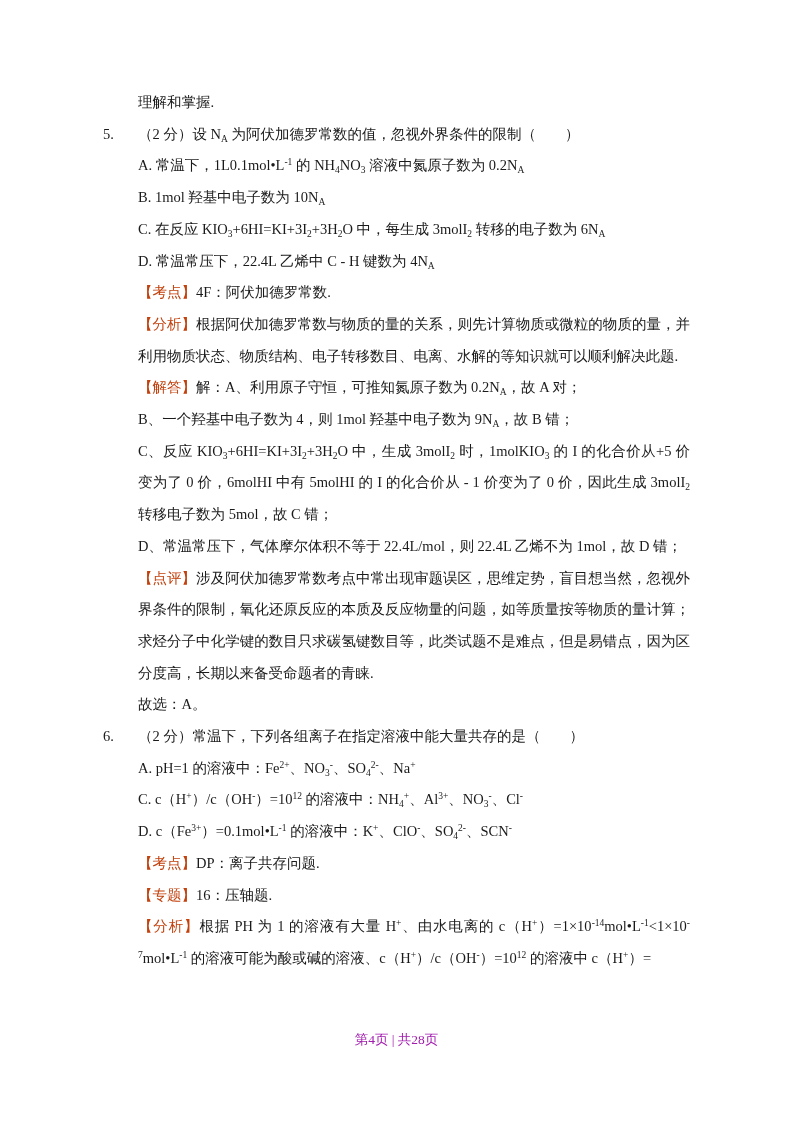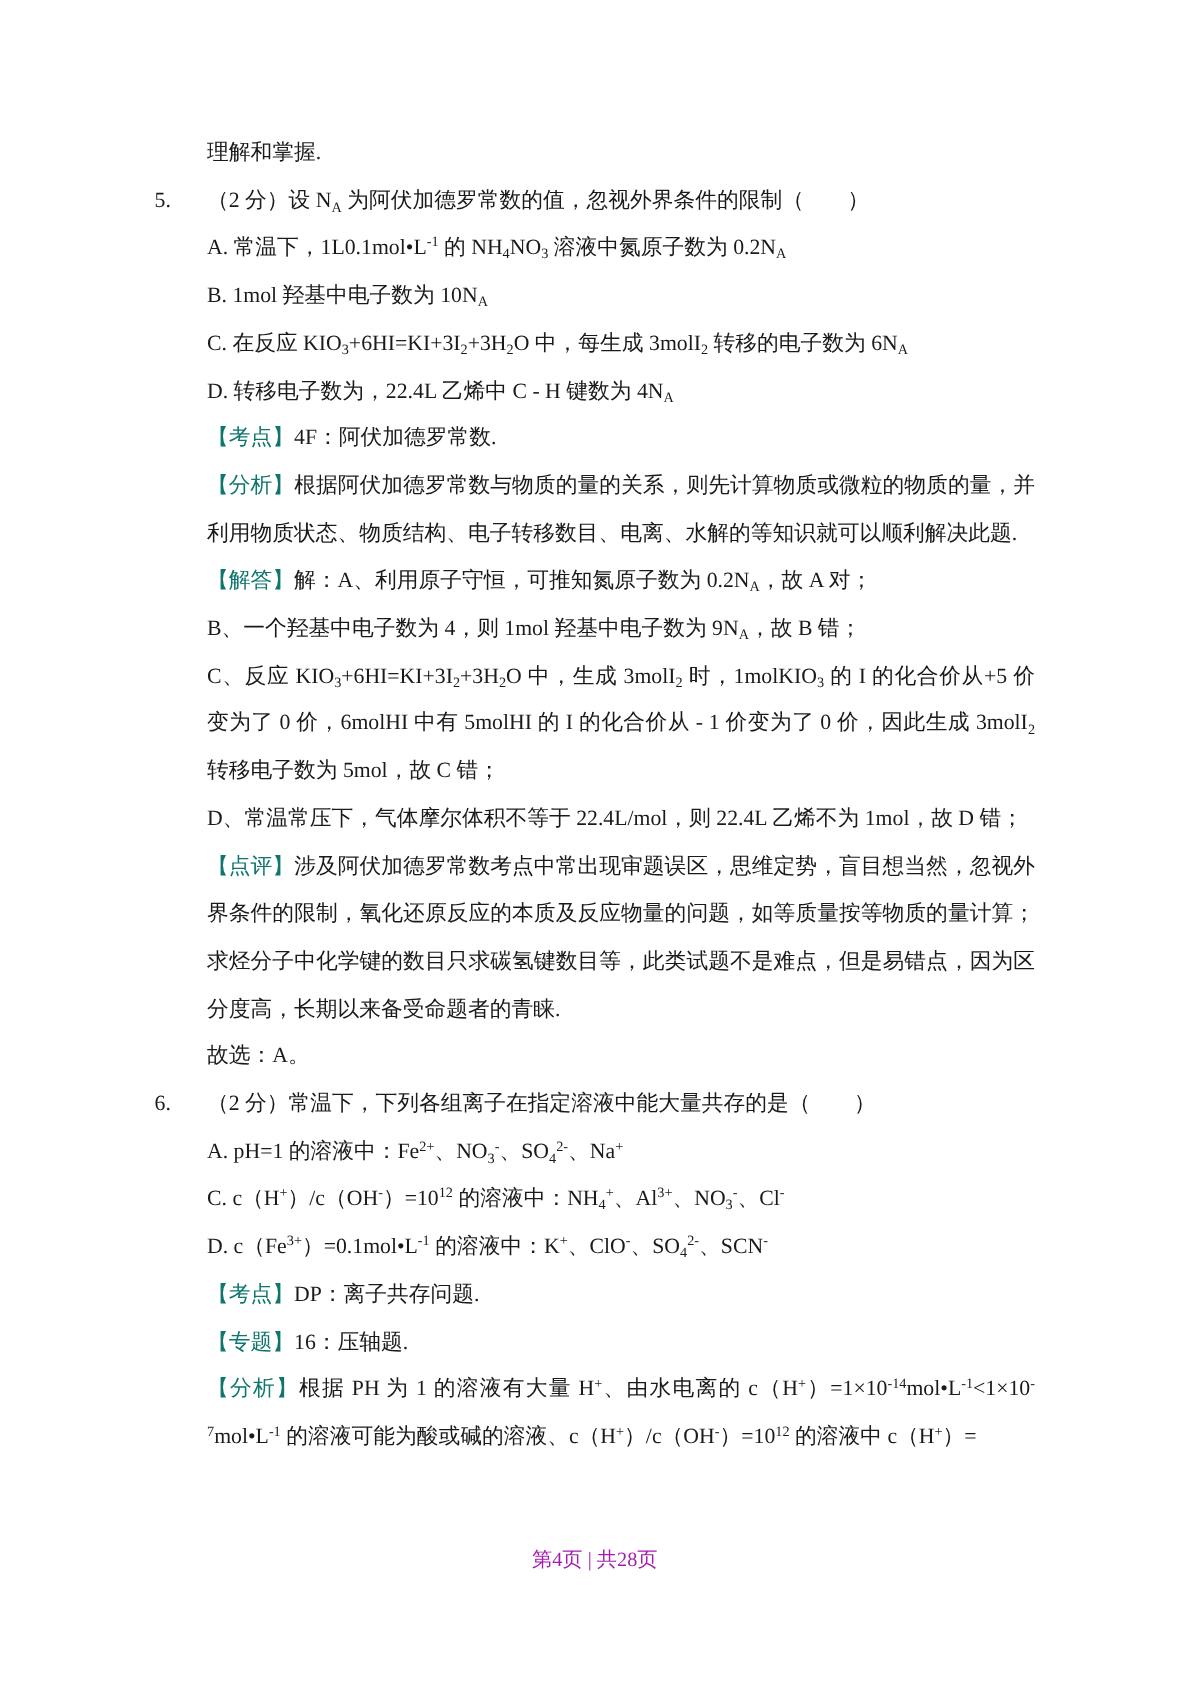--- a/index.html
+++ b/index.html
@@ -36,21 +36,21 @@
   }
   .block.nowrap {
     white-space: nowrap;
   }
   .qnum {
     position: absolute;
     left: -35px;
     top: 0;
   }
   .tag {
-    color: #0f766e;
+    color: #c2410c;
   }
   sub, sup {
     font-size: 9.5px;
     line-height: 0;
   }
   sub { vertical-align: -3px; }
   sup { vertical-align: 5px; }
   .footer {
     position: absolute;
     top: 1030px;
@@ -65,21 +65,21 @@
 </head>
 <body>
 
 <div class="page">
   <div class="content">
       <div class="block"><span>理解和掌握.</span></div>
       <div class="block"><span class="qnum">5.</span><span>（2 分）设 N</span><sub>A</sub><span> 为阿伏加德罗常数的值，忽视外界条件的限制（　　）</span></div>
       <div class="block nowrap"><span>A. 常温下，1L0.1mol•L</span><sup>-1</sup><span> 的 NH</span><sub>4</sub><span>NO</span><sub>3</sub><span> 溶液中氮原子数为 0.2N</span><sub>A</sub></div>
       <div class="block nowrap"><span>B. 1mol 羟基中电子数为 10N</span><sub>A</sub></div>
       <div class="block nowrap"><span>C. 在反应 KIO</span><sub>3</sub><span>+6HI=KI+3I</span><sub>2</sub><span>+3H</span><sub>2</sub><span>O 中，每生成 3molI</span><sub>2</sub><span> 转移的电子数为 6N</span><sub>A</sub></div>
-      <div class="block nowrap"><span>D. 转移电子数为，22.4L 乙烯中 C - H 键数为 4N</span><sub>A</sub></div>
+      <div class="block nowrap"><span>D. 常温常压下，22.4L 乙烯中 C - H 键数为 4N</span><sub>A</sub></div>
       <div class="block"><span class="tag">【考点】</span><span>4F：阿伏加德罗常数.</span></div>
       <div class="block justify"><span class="tag">【分析】</span><span>根据阿伏加德罗常数与物质的量的关系，则先计算物质或微粒的物质的量，并利用物质状态、物质结构、电子转移数目、电离、水解的等知识就可以顺利解决此题.</span></div>
       <div class="block nowrap"><span class="tag">【解答】</span><span>解：A、利用原子守恒，可推知氮原子数为 0.2N</span><sub>A</sub><span>，故 A 对；</span></div>
       <div class="block nowrap"><span>B、一个羟基中电子数为 4，则 1mol 羟基中电子数为 9N</span><sub>A</sub><span>，故 B 错；</span></div>
       <div class="block justify"><span>C、反应 KIO</span><sub>3</sub><span>+6HI=KI+3I</span><sub>2</sub><span>+3H</span><sub>2</sub><span>O 中，生成 3molI</span><sub>2</sub><span> 时，1molKIO</span><sub>3</sub><span> 的 I 的化合价从+5 价变为了 0 价，6molHI 中有 5molHI 的 I 的化合价从 - 1 价变为了 0 价，因此生成 3molI</span><sub>2</sub><span>转移电子数为 5mol，故 C 错；</span></div>
       <div class="block nowrap"><span>D、常温常压下，气体摩尔体积不等于 22.4L/mol，则 22.4L 乙烯不为 1mol，故 D 错；</span></div>
       <div class="block justify"><span class="tag">【点评】</span><span>涉及阿伏加德罗常数考点中常出现审题误区，思维定势，盲目想当然，忽视外界条件的限制，氧化还原反应的本质及反应物量的问题，如等质量按等物质的量计算；求烃分子中化学键的数目只求碳氢键数目等，此类试题不是难点，但是易错点，因为区分度高，长期以来备受命题者的青睐.</span></div>
       <div class="block"><span>故选：A。</span></div>
       <div class="block"><span class="qnum">6.</span><span>（2 分）常温下，下列各组离子在指定溶液中能大量共存的是（　　）</span></div>
       <div class="block nowrap"><span>A. pH=1 的溶液中：Fe</span><sup>2+</sup><span>、NO</span><sub>3</sub><sup>-</sup><span>、SO</span><sub>4</sub><sup>2-</sup><span>、Na</span><sup>+</sup></div>

